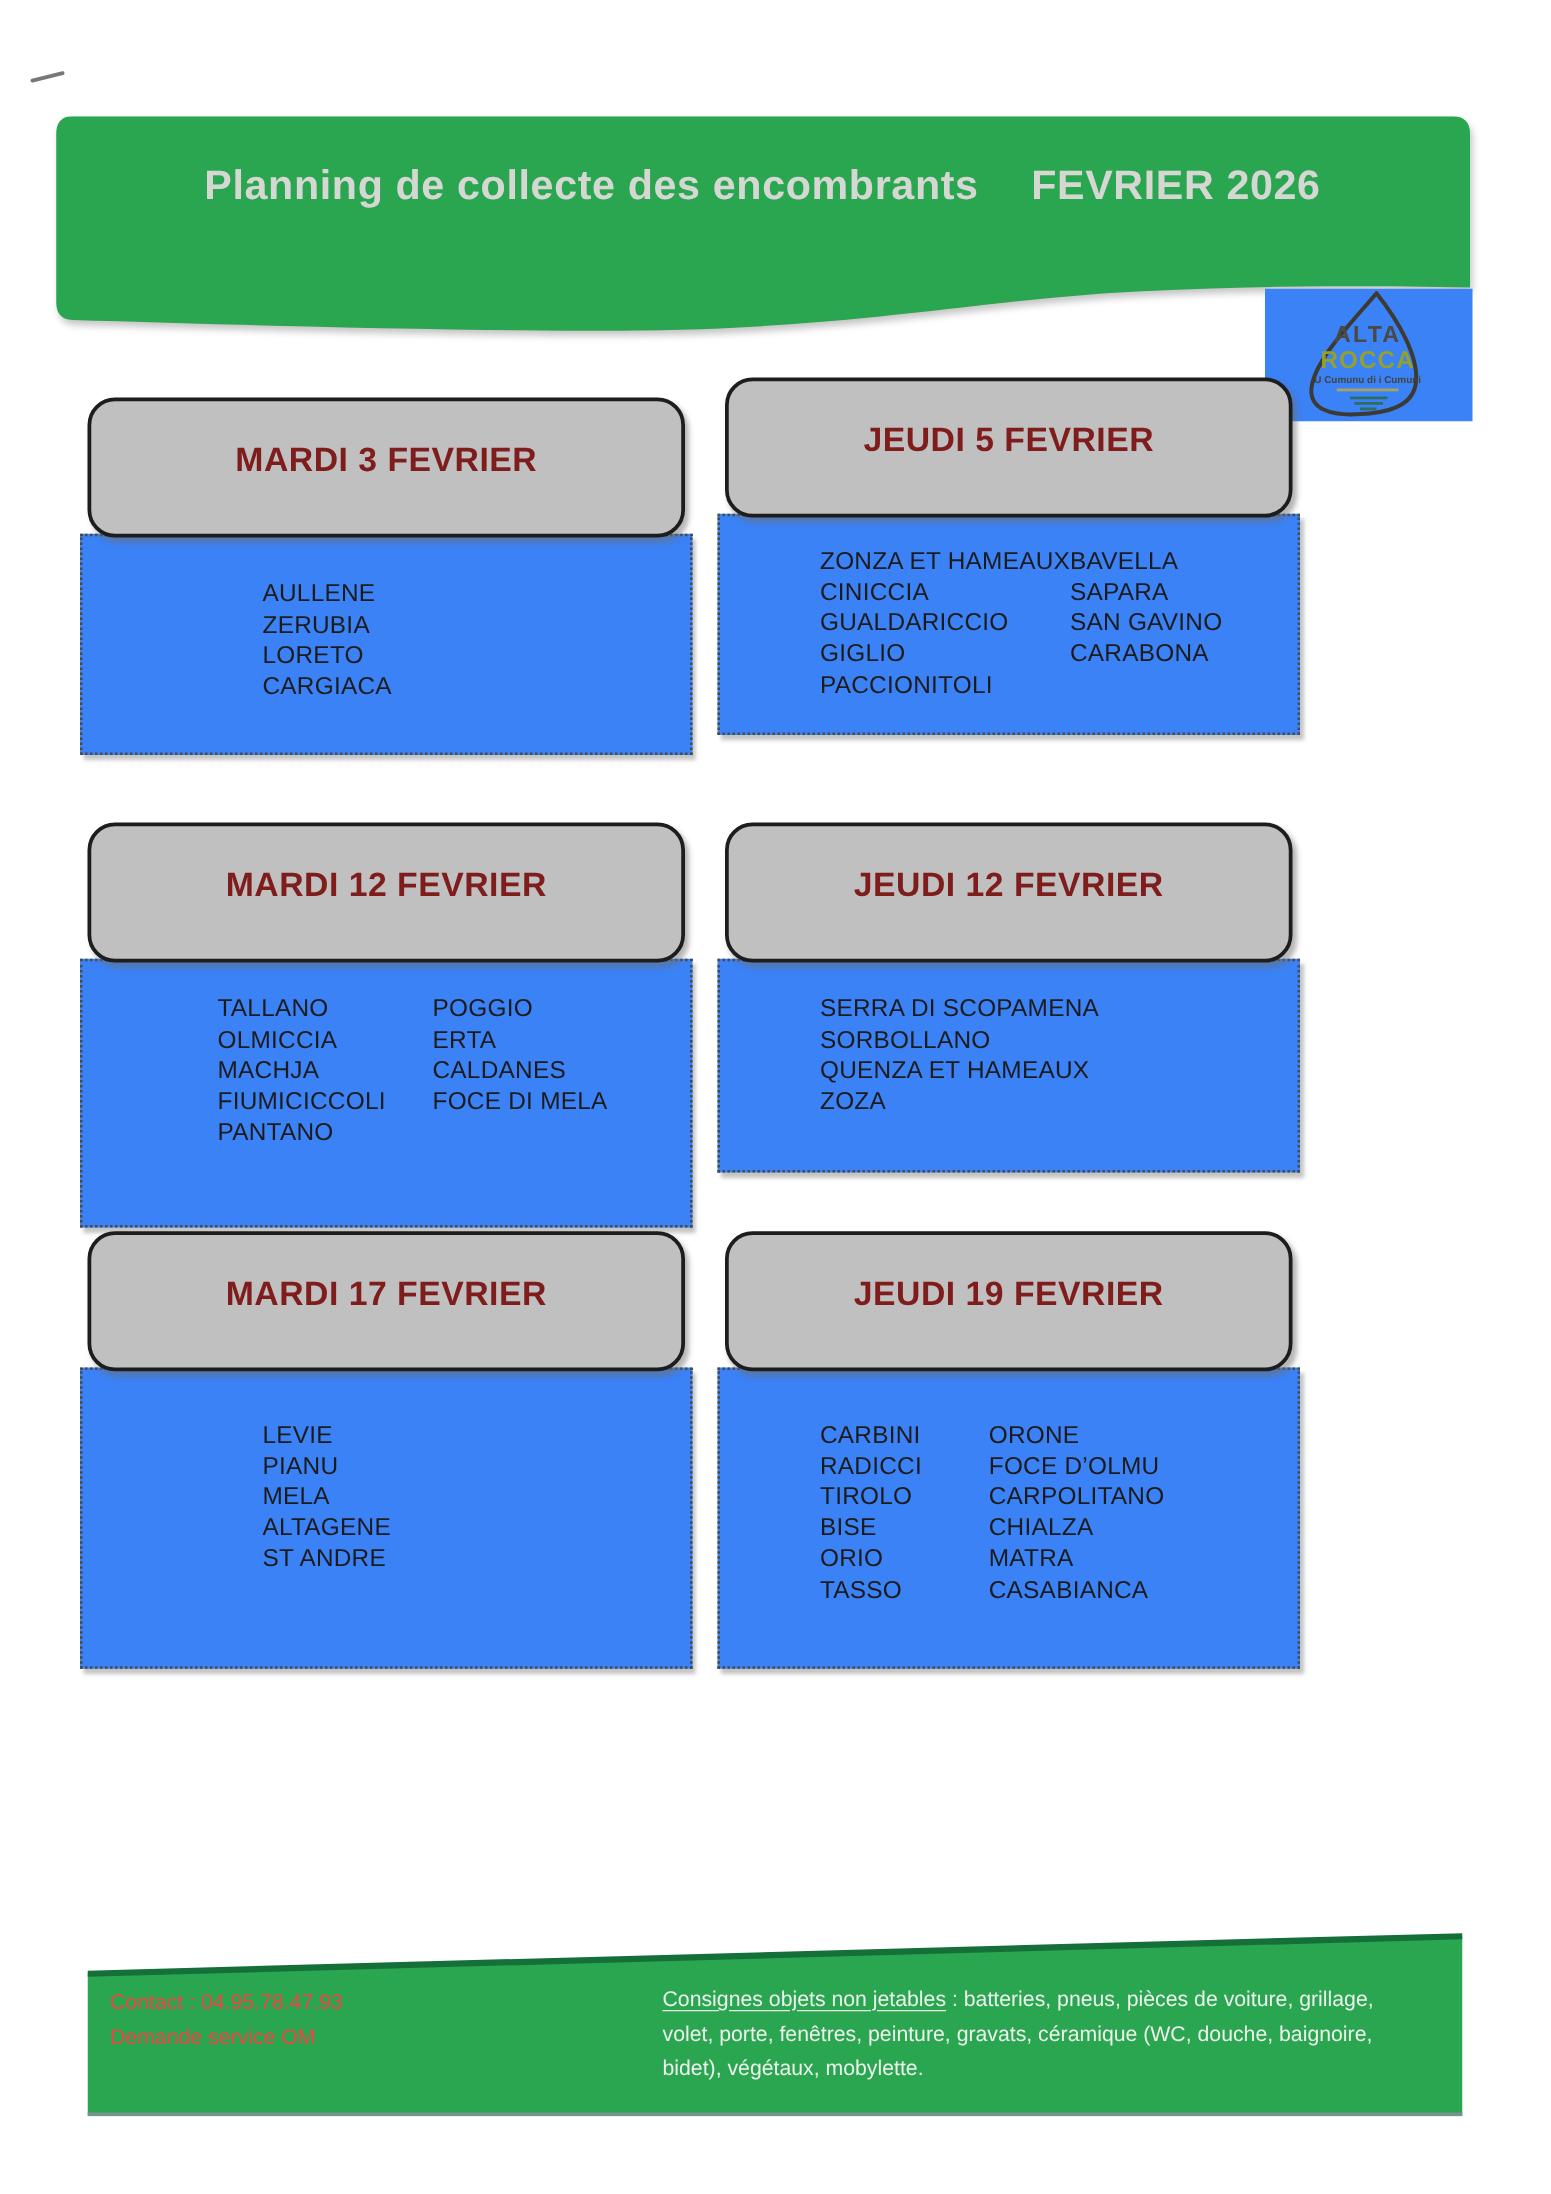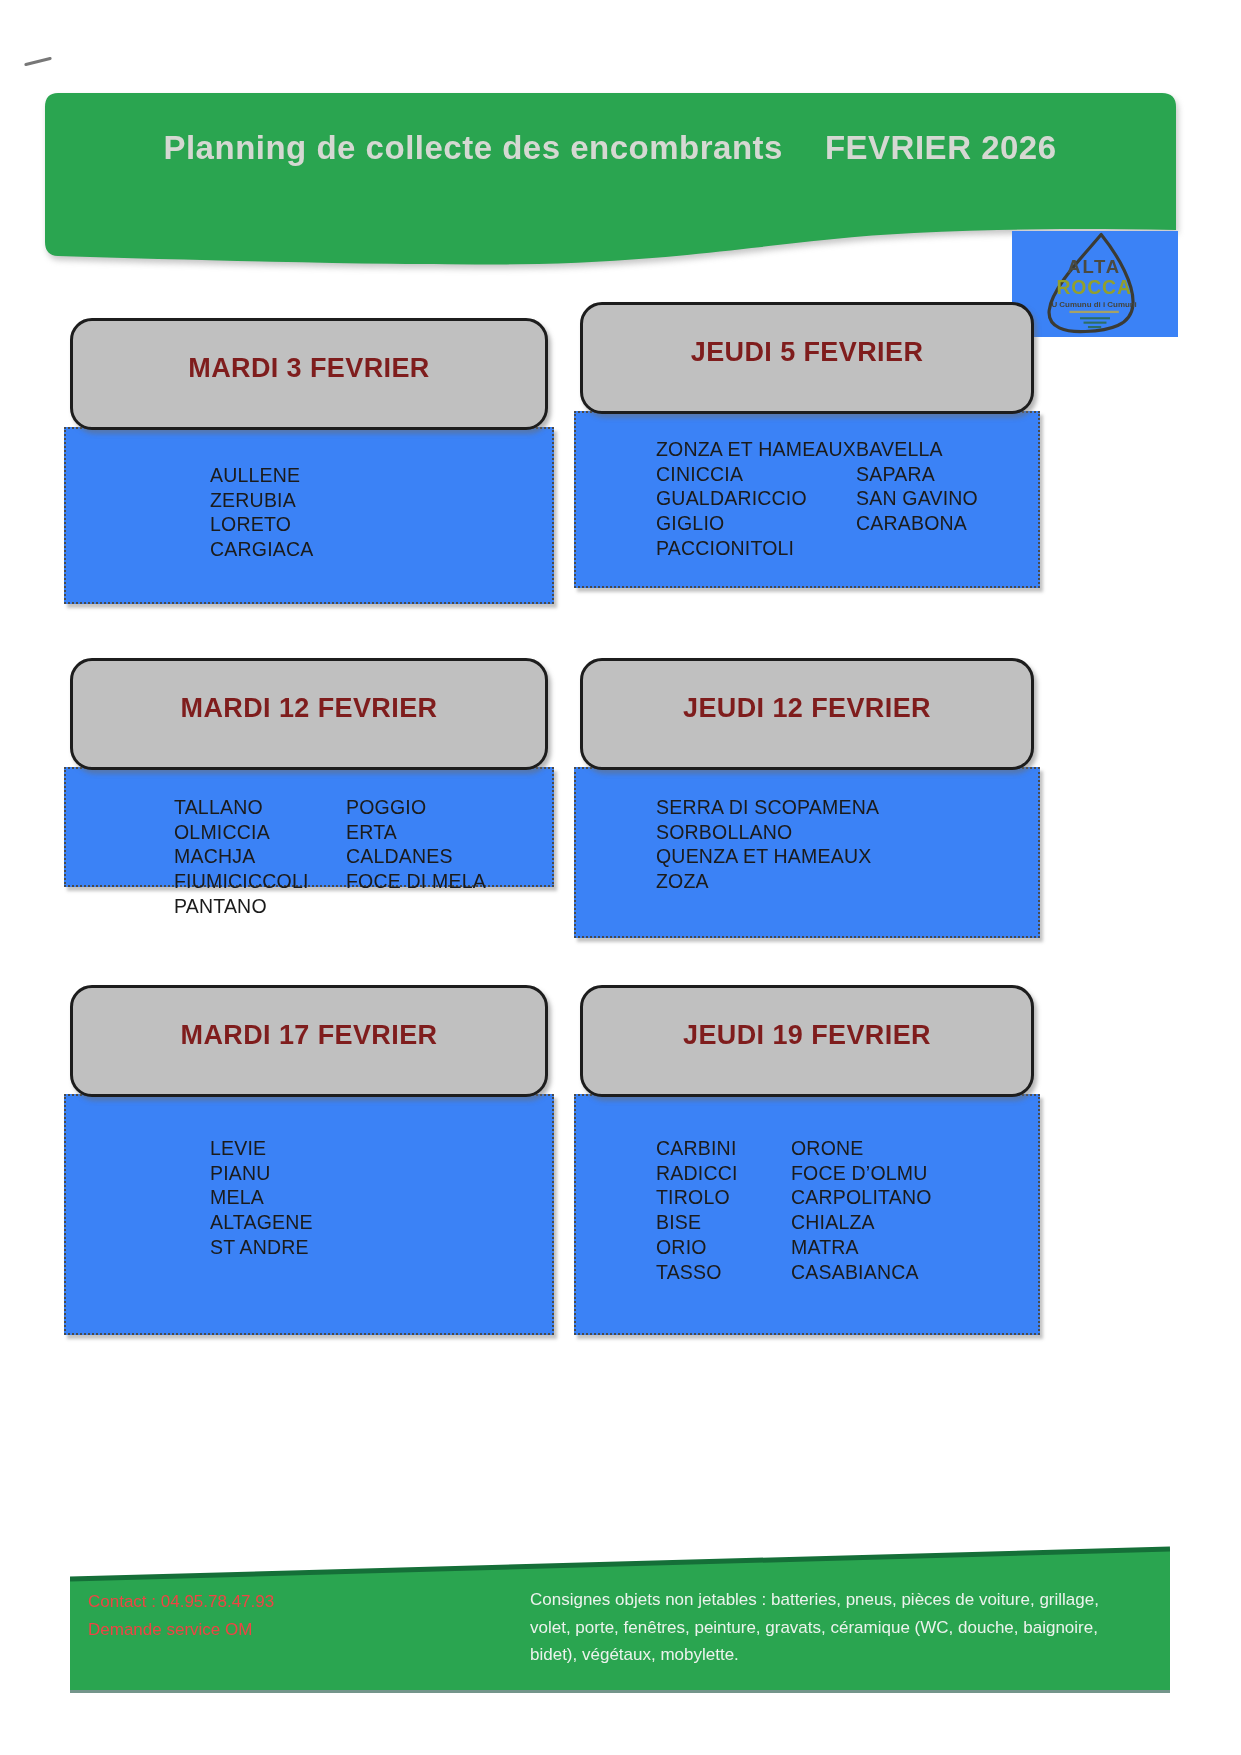--- a/index.html
+++ b/index.html
@@ -49,21 +49,21 @@
              white-space:nowrap; }
 
   
   .footer { position:absolute; left:70px; top:1546px; width:1100px; height:147px; }
   .footer-bg { position:absolute; inset:0; width:100%; height:100%; }
   .footer-left { position:absolute; left:18px; top:42px; line-height:28px;
                  font-size:17px; color:#ef4444; }
   .footer-left p, .footer-right p { margin:0; }
   .footer-right { position:absolute; left:460px; top:40px; width:640px;
                   line-height:27.5px; font-size:17px; color:#ecf2ec; }
-  .u { text-underline-offset:3px;text-align:right; }
+  .u { text-decoration:underline; text-underline-offset:3px;text-align:right; }
 </style>
 </head>
 <body>
 
 <div class="artifact"></div>
 
 <header class="banner">
   <svg class="banner-svg" viewBox="0 0 1132 172" preserveAspectRatio="none">
     <path d="M14,0 H1118 Q1132,0 1132,14 V137
              C1030,135 950,136 870,140
@@ -123,21 +123,21 @@
       <div class="commune">SAN GAVINO</div>
       <div class="commune">CARABONA</div>
     </div>
   </div>
 </section>
 
 <section class="card" style="left:64px; top:658px; width:490px">
   <div class="card-header">
     <h2 class="card-title">MARDI 12 FEVRIER</h2>
   </div>
-  <div class="card-body" style="height:120px; padding:26px 0 0 108px">
+  <div class="card-body" style="height:215px; padding:26px 0 0 108px">
     <div class="col" style="width:172px">
       <div class="commune">TALLANO</div>
       <div class="commune">OLMICCIA</div>
       <div class="commune">MACHJA</div>
       <div class="commune">FIUMICICCOLI</div>
       <div class="commune">PANTANO</div>
     </div>
     <div class="col">
       <div class="commune">POGGIO</div>
       <div class="commune">ERTA</div>

